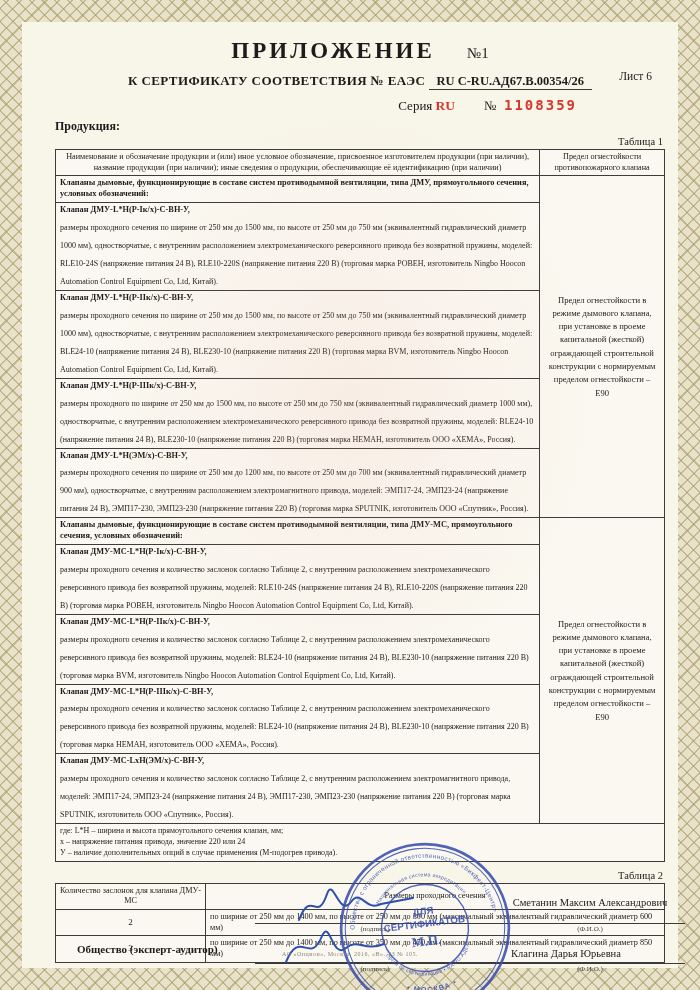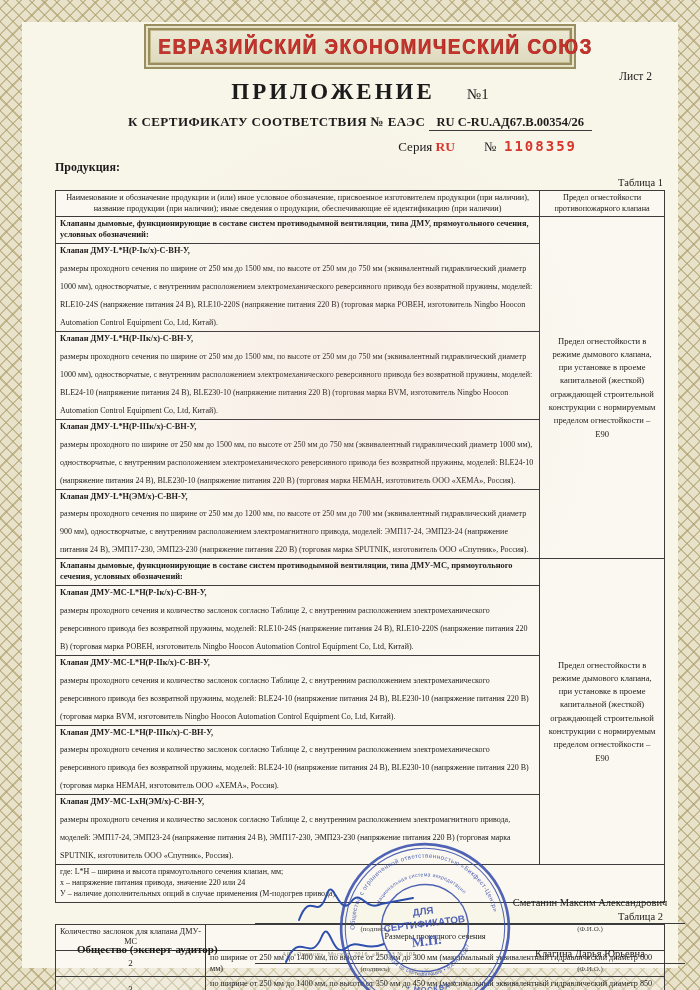--- a/index.html
+++ b/index.html
@@ -49,36 +49,33 @@
   .footer{position:absolute;left:33px;right:13px;top:838px;height:136px;font-size:11px;}
   .role1{position:absolute;left:50px;top:40px;width:195px;font-weight:bold;font-size:11px;line-height:1.3;}
   .role2{position:absolute;left:22px;top:82px;width:210px;font-weight:bold;font-size:11px;line-height:1.3;}
   .sigline{position:absolute;border-top:1px solid #3a3a3a;text-align:center;font-size:7px;color:#444;padding-top:1px;}
   .sig1{left:200px;top:63px;width:240px;}
   .name1{left:440px;top:63px;width:190px;}
   .sig2{left:200px;top:103px;width:240px;}
   .name2{left:440px;top:103px;width:190px;}
   .namev{position:absolute;width:190px;text-align:center;font-size:10.5px;}
   .nv1{left:440px;top:37px;}
-  .nv2{left:440px;top:88px;font-family:Liberation Serif, serif;}
+  .nv2{left:416px;top:88px;font-family:Liberation Serif, serif;}
   .sigsvg{position:absolute;pointer-events:none;}
   .stamp{position:absolute;left:282px;top:-20px;width:176px;height:176px;opacity:.88;transform:rotate(-7deg);}
   .print-note{position:absolute;left:0;right:0;top:951px;text-align:center;font-size:6px;color:#8d867a;letter-spacing:.5px;}
 </style>
 </head>
 <body>
 
 <div class="page">
   <div class="paper">
 
-    <div class="banner">
-      <span class="banner-text">ЕВРАЗИЙСКИЙ ЭКОНОМИЧЕСКИЙ СОЮЗ</span>
-    </div>
-
-    <div class="sheet-label">Лист 2</div>
+
+    <div class="sheet-label">Лист 6</div>
 
     <div class="title-row">
       <span class="title">ПРИЛОЖЕНИЕ</span><span class="title-no">№1</span>
     </div>
 
     <div class="subtitle">
       <span class="subtitle-label">К СЕРТИФИКАТУ СООТВЕТСТВИЯ № ЕАЭС</span>
       <span class="cert-no">RU С-RU.АД67.В.00354/26</span>
     </div>
 

